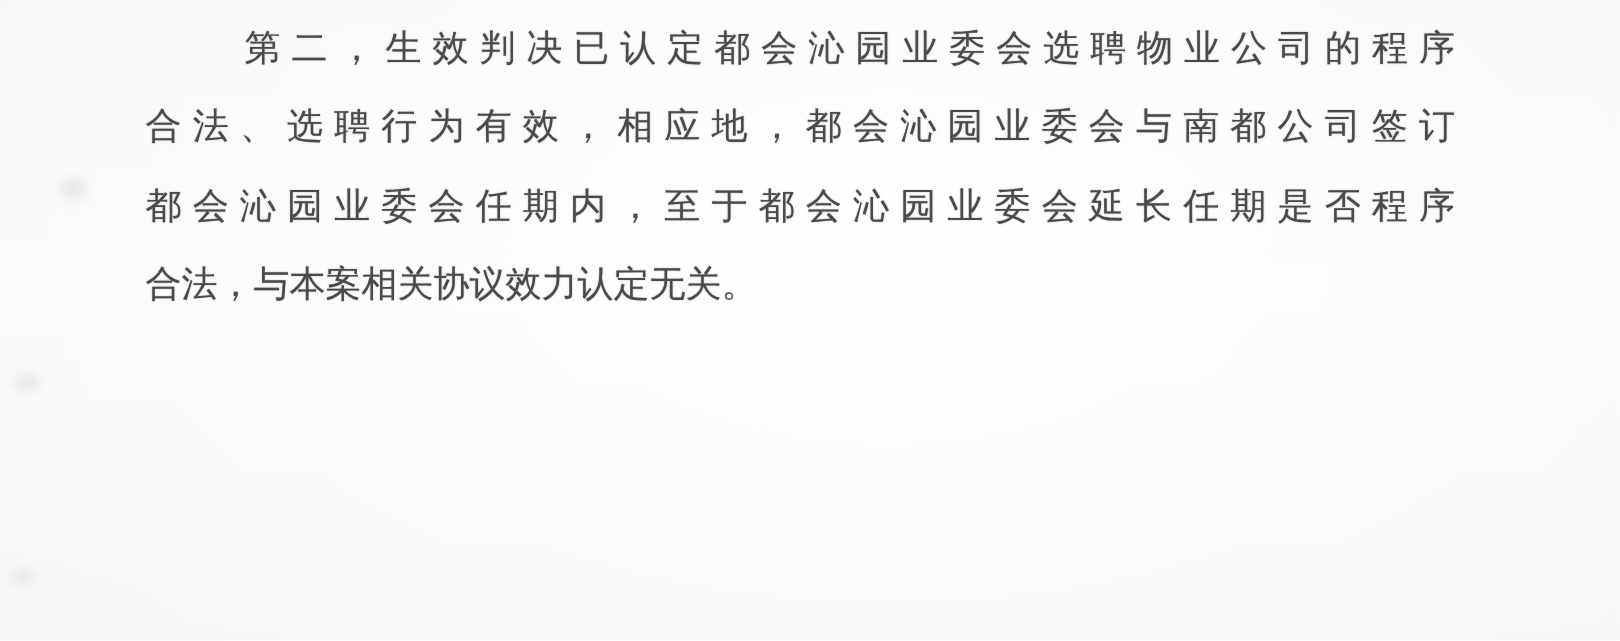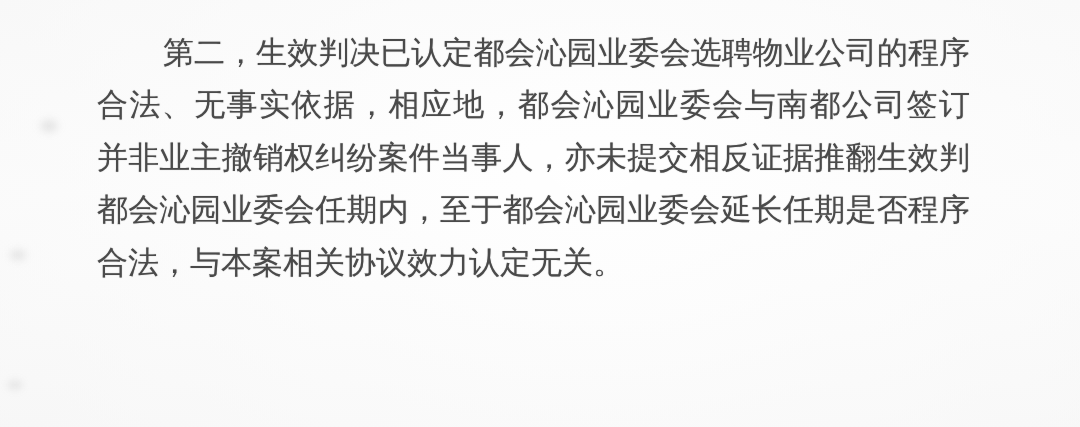--- a/index.html
+++ b/index.html
@@ -16,24 +16,23 @@
       radial-gradient(ellipse 900px 500px at 55% 40%, rgba(255,255,255,0.9), rgba(244,244,244,0.35)),
       linear-gradient(180deg, #f7f7f7 0%, #fbfbfb 45%, #f6f6f6 100%);
     font-family: "Liberation Serif", "DejaVu Serif", serif;
   }
   .textblock {
     position: absolute;
     left: 97px;
     top: 7px;
     width: 873px;
     color: #4a4a4a;
-    font-size: 31px;
+    font-size: 24px;
     line-height: 52.4px;
     text-shadow: 0 0 1px rgba(80, 80, 80, 0.55);
-    margin-top: 20px;
   }
   .line {
     text-align: justify;
     text-align-last: justify;
     height: 52.4px;
     overflow: visible;
   }
   .line.indent {
     text-indent: 66px;
   }
@@ -63,18 +62,17 @@
 </head>
 <body>
 
 <div class="page">
   <div class="smudge s1"></div>
   <div class="smudge s2"></div>
   <div class="smudge s3"></div>
 
   <div class="textblock">
     <div class="line indent">第二，生效判决已认定都会沁园业委会选聘物业公司的程序</div>
-    <div class="line">合法、无事实依据，相应地，都会沁园业委会与南都公司签订</div>
-    <div class="line">并非业主撤销权纠纷案件当事人，亦未提交相反证据推翻生效判</div>
+    <div class="line">合法、选聘行为有效，相应地，都会沁园业委会与南都公司签订</div>
     <div class="line">都会沁园业委会任期内，至于都会沁园业委会延长任期是否程序</div>
     <div class="line last">合法，与本案相关协议效力认定无关。</div>
   </div>
 </div>
 
 </body></html>

